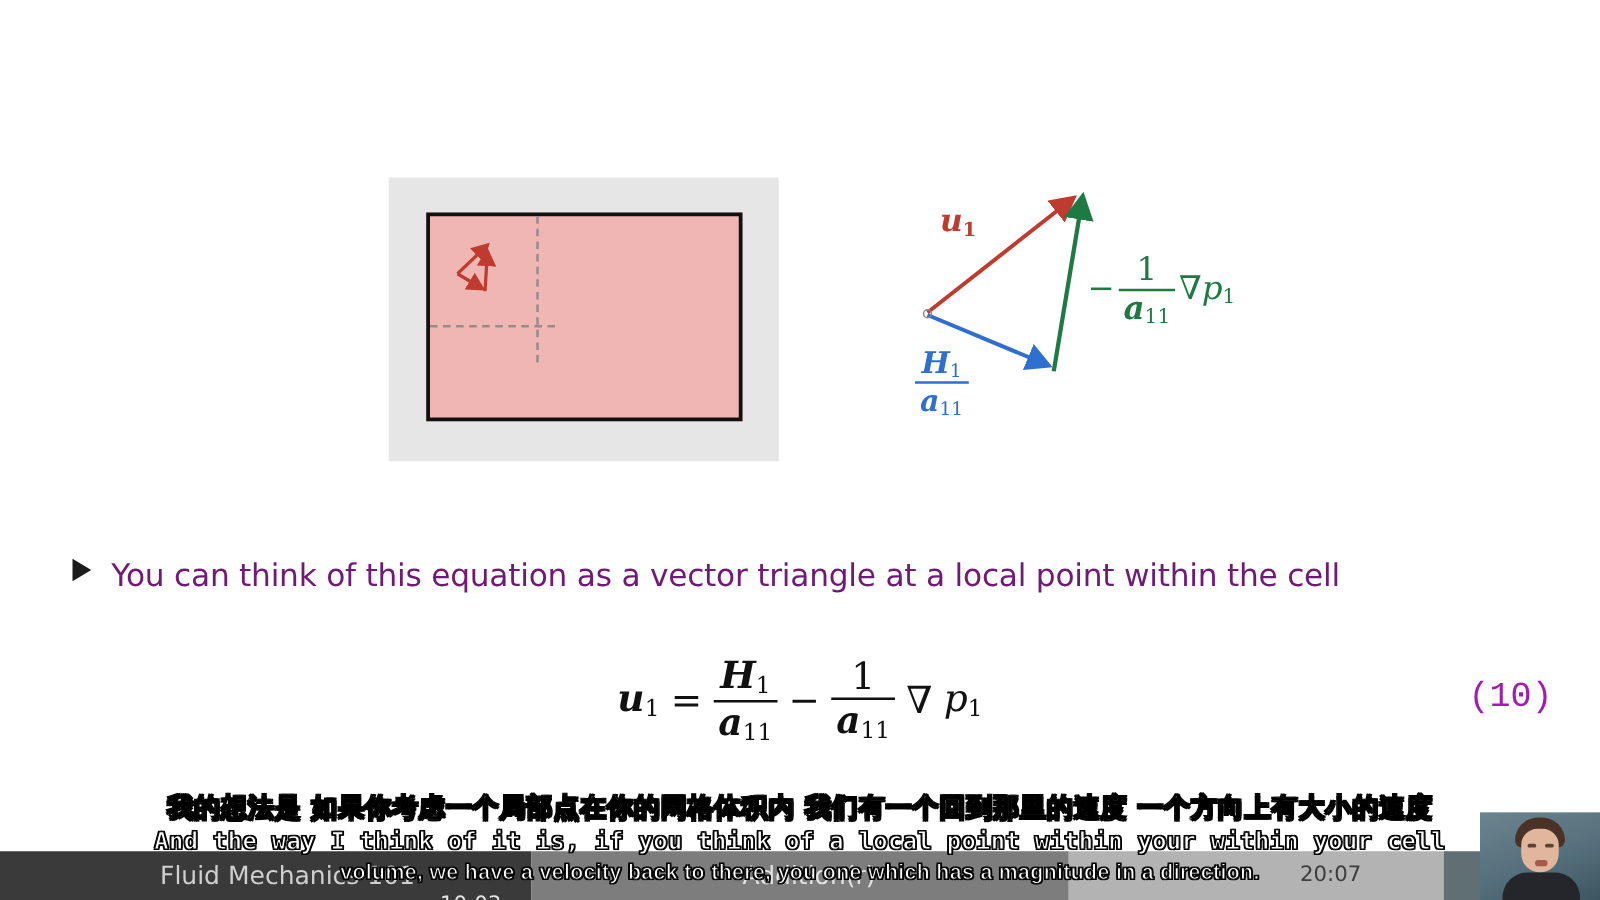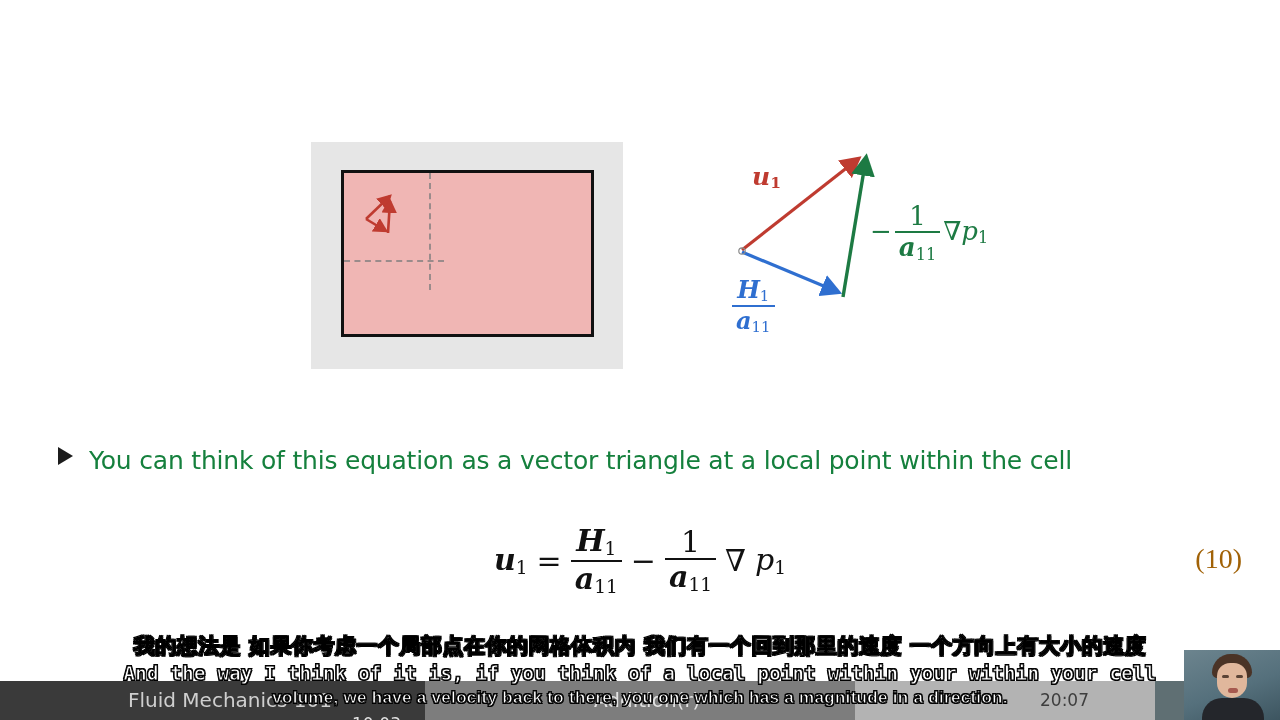--- a/index.html
+++ b/index.html
@@ -103,43 +103,43 @@
   #bullet-marker {
     width: 0; height: 0;
     border-left: 15px solid #1c1c1c;
     border-top: 9px solid transparent;
     border-bottom: 9px solid transparent;
     position: relative; top: -4px;
   }
   #bullet-text {
     font-family: "DejaVu Sans", sans-serif;
     font-size: 25px;
-    color: #15803d;
+    color: #701a75;
     letter-spacing: -0.2px;
   }
 
   
   #equation-block {
     position: absolute;
     left: 0; top: 524px;
     width: 1280px;
     display: flex;
     align-items: center;
     justify-content: center;
     font-family: "DejaVu Serif", serif;
     color: #111111;
   }
   #equation { font-size: 30px; display: flex; align-items: center; gap: 9px; }
   #equation .op { font-size: 30px; }
   #eq-number {
     position: absolute;
     right: 38px; top: 543px;
-    font-family: Liberation Serif, serif;
+    font-family: Liberation Mono, monospace;
     font-size: 28px;
-    color: #a16207;
+    color: #a21caf;
   }
 
   
   #player-band {
     position: absolute;
     left: 0; top: 681px;
     width: 1280px; height: 39px;
     display: flex;
   }
   .band-seg { height: 100%; }

